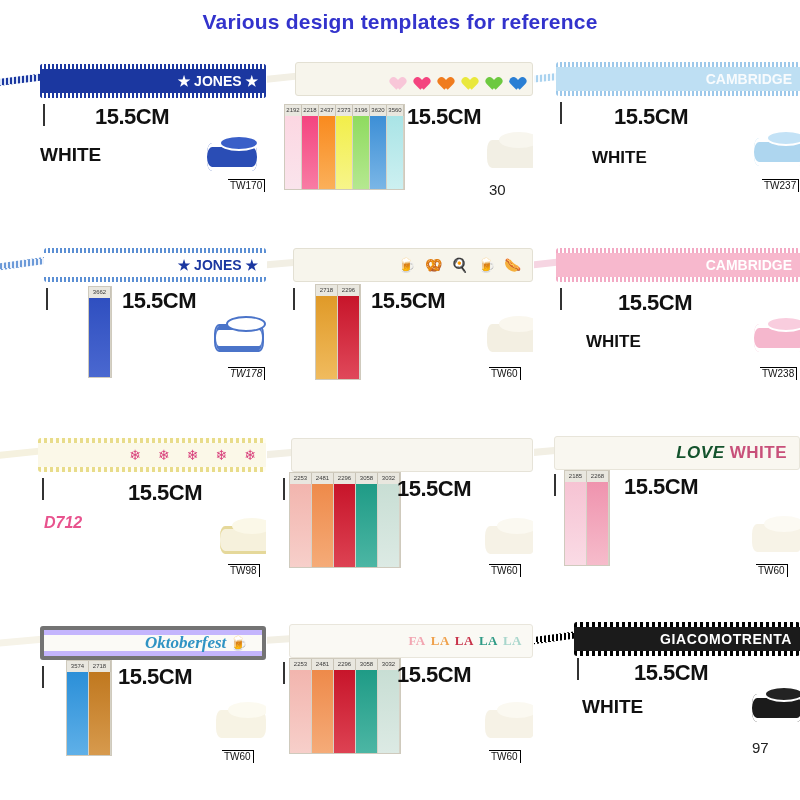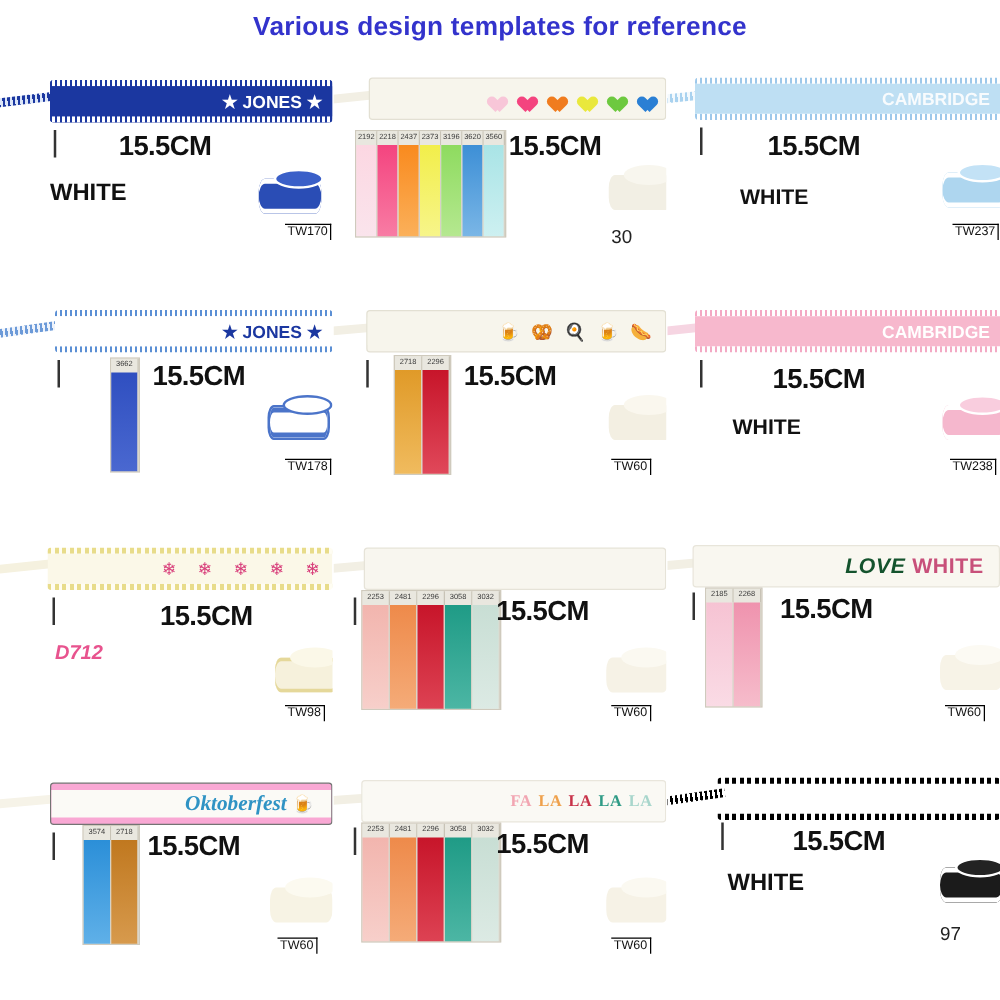--- a/index.html
+++ b/index.html
@@ -228,21 +228,21 @@
       <div class="th" style="width:22px" data-name="thread-swatch">
           <div class="lbl">3662</div>
           <div class="skein" style="background:linear-gradient(#2f4fc0,#4a68d0)"></div>
         </div>
     </div>
     <div class="size" style="left:122px; top:52px;" data-name="size-label">15.5CM</div>
     <div class="roll" style="left:212px; top:78px;" data-name="ribbon-roll-thumb">
       <div class="body" style="background:#ffffff; border:2px solid #4b74c9; box-shadow:inset 0 4px 0 #4b74c9, inset 0 -4px 0 #4b74c9;"></div>
       <div class="lip" style="background:#ffffff; border:2px solid #4b74c9;"></div>
     </div>
-    <div class="twtag" style="left:228px; top:131px;" data-name="tw-code-tag">TW178</div>
+    <div class="twtag" style="left:228px; top:131px;font-style:italic;" data-name="tw-code-tag">TW178</div>
   </div>
 
   <div class="cell r1 c1" data-name="template-card-r2c2">
     <div class="tail tail-cream" style="left:-10px; top:24px; width:48px; transform:rotate(-5deg);" data-name="cord-tail"></div>
     <div class="band" style="left:26px; top:12px; width:240px; background:#f7f5ec; border:1px solid #e3e0d3;" data-name="bracelet-band">
       <div class="core" style="background:#f7f5ec;">
         <div class="motifs" data-name="food-motif-row">
           <span class="food" data-name="beer-mug-icon">🍺</span>
           <span class="food" data-name="pretzel-icon">🥨</span>
           <span class="food" data-name="sausage-pan-icon">🍳</span>
@@ -392,21 +392,21 @@
     <div class="size" style="left:90px; top:50px;" data-name="size-label">15.5CM</div>
     <div class="roll" style="left:216px; top:90px;" data-name="ribbon-roll-thumb">
       <div class="body" style="background:#f7f3e7;"></div>
       <div class="lip" style="background:#fcfaf3;"></div>
     </div>
     <div class="twtag" style="left:222px; top:140px;" data-name="tw-code-tag">TW60</div>
   </div>
 
   <div class="cell r3 c0" data-name="template-card-r4c1">
     <div class="tail tail-cream" style="left:-8px; top:26px; width:50px; transform:rotate(-5deg); background:#f6f3e8;" data-name="cord-tail"></div>
-    <div class="band" style="left:40px; top:14px; width:226px; background:#f9a8d4; border:1px solid #737373;" data-name="bracelet-band">
+    <div class="band" style="left:40px; top:14px; width:226px; background:#c4b5fd; border:4px solid #737373;" data-name="bracelet-band">
       <div class="core" style="background:#fbfaf6;">
         <div class="okt" data-name="band-label"><span data-name="band-label-text">Oktoberfest</span> <span class="mug" data-name="beer-mug-icon">🍺</span></div>
       </div>
     </div>
     <div class="tick" style="left:42px; top:54px; height:22px;" data-name="measure-tick"></div>
     <div class="threads" style="left:66px; top:48px; height:96px;" data-name="thread-color-card">
       <div class="th" style="width:22px" data-name="thread-swatch">
           <div class="lbl">3574</div>
           <div class="skein" style="background:linear-gradient(#2b8fd8,#5fb0e8)"></div>
         </div>
@@ -465,20 +465,23 @@
       <div class="lip" style="background:#fbf9f1;"></div>
     </div>
     <div class="twtag" style="left:222px; top:138px;" data-name="tw-code-tag">TW60</div>
   </div>
 
   <div class="cell r3 c2" data-name="template-card-r4c3">
     <div class="tail tail-black" style="left:-2px; top:22px; width:48px; transform:rotate(-8deg);" data-name="cord-tail"></div>
     <div class="band" style="left:40px; top:10px; width:226px;" data-name="bracelet-band">
       <div class="edge-top dots-black" data-name="band-edge-top"></div>
       <div class="edge-bot dots-black" data-name="band-edge-bottom"></div>
+      <div class="core" style="background:#1b1b1b;">
+        <div class="txt bandtext-white" style="font-size:14px; letter-spacing:.6px;" data-name="band-label">GIACOMOTRENTA</div>
+      </div>
     </div>
     <div class="tick" style="left:43px; top:46px; height:22px;" data-name="measure-tick"></div>
     <div class="size" style="left:100px; top:48px;" data-name="size-label">15.5CM</div>
     <div class="colorword" style="left:48px; top:84px;" data-name="color-label">WHITE</div>
     <div class="roll" style="left:216px; top:72px;" data-name="ribbon-roll-thumb">
       <div class="body" style="background:#1b1b1b; box-shadow:inset 0 4px 0 #fff, inset 0 -4px 0 #fff;"></div>
       <div class="lip" style="background:#232323; border:2px solid #fff;"></div>
     </div>
     <div class="rightnum" style="left:218px; top:127px;" data-name="extra-number">97</div>
   </div>

